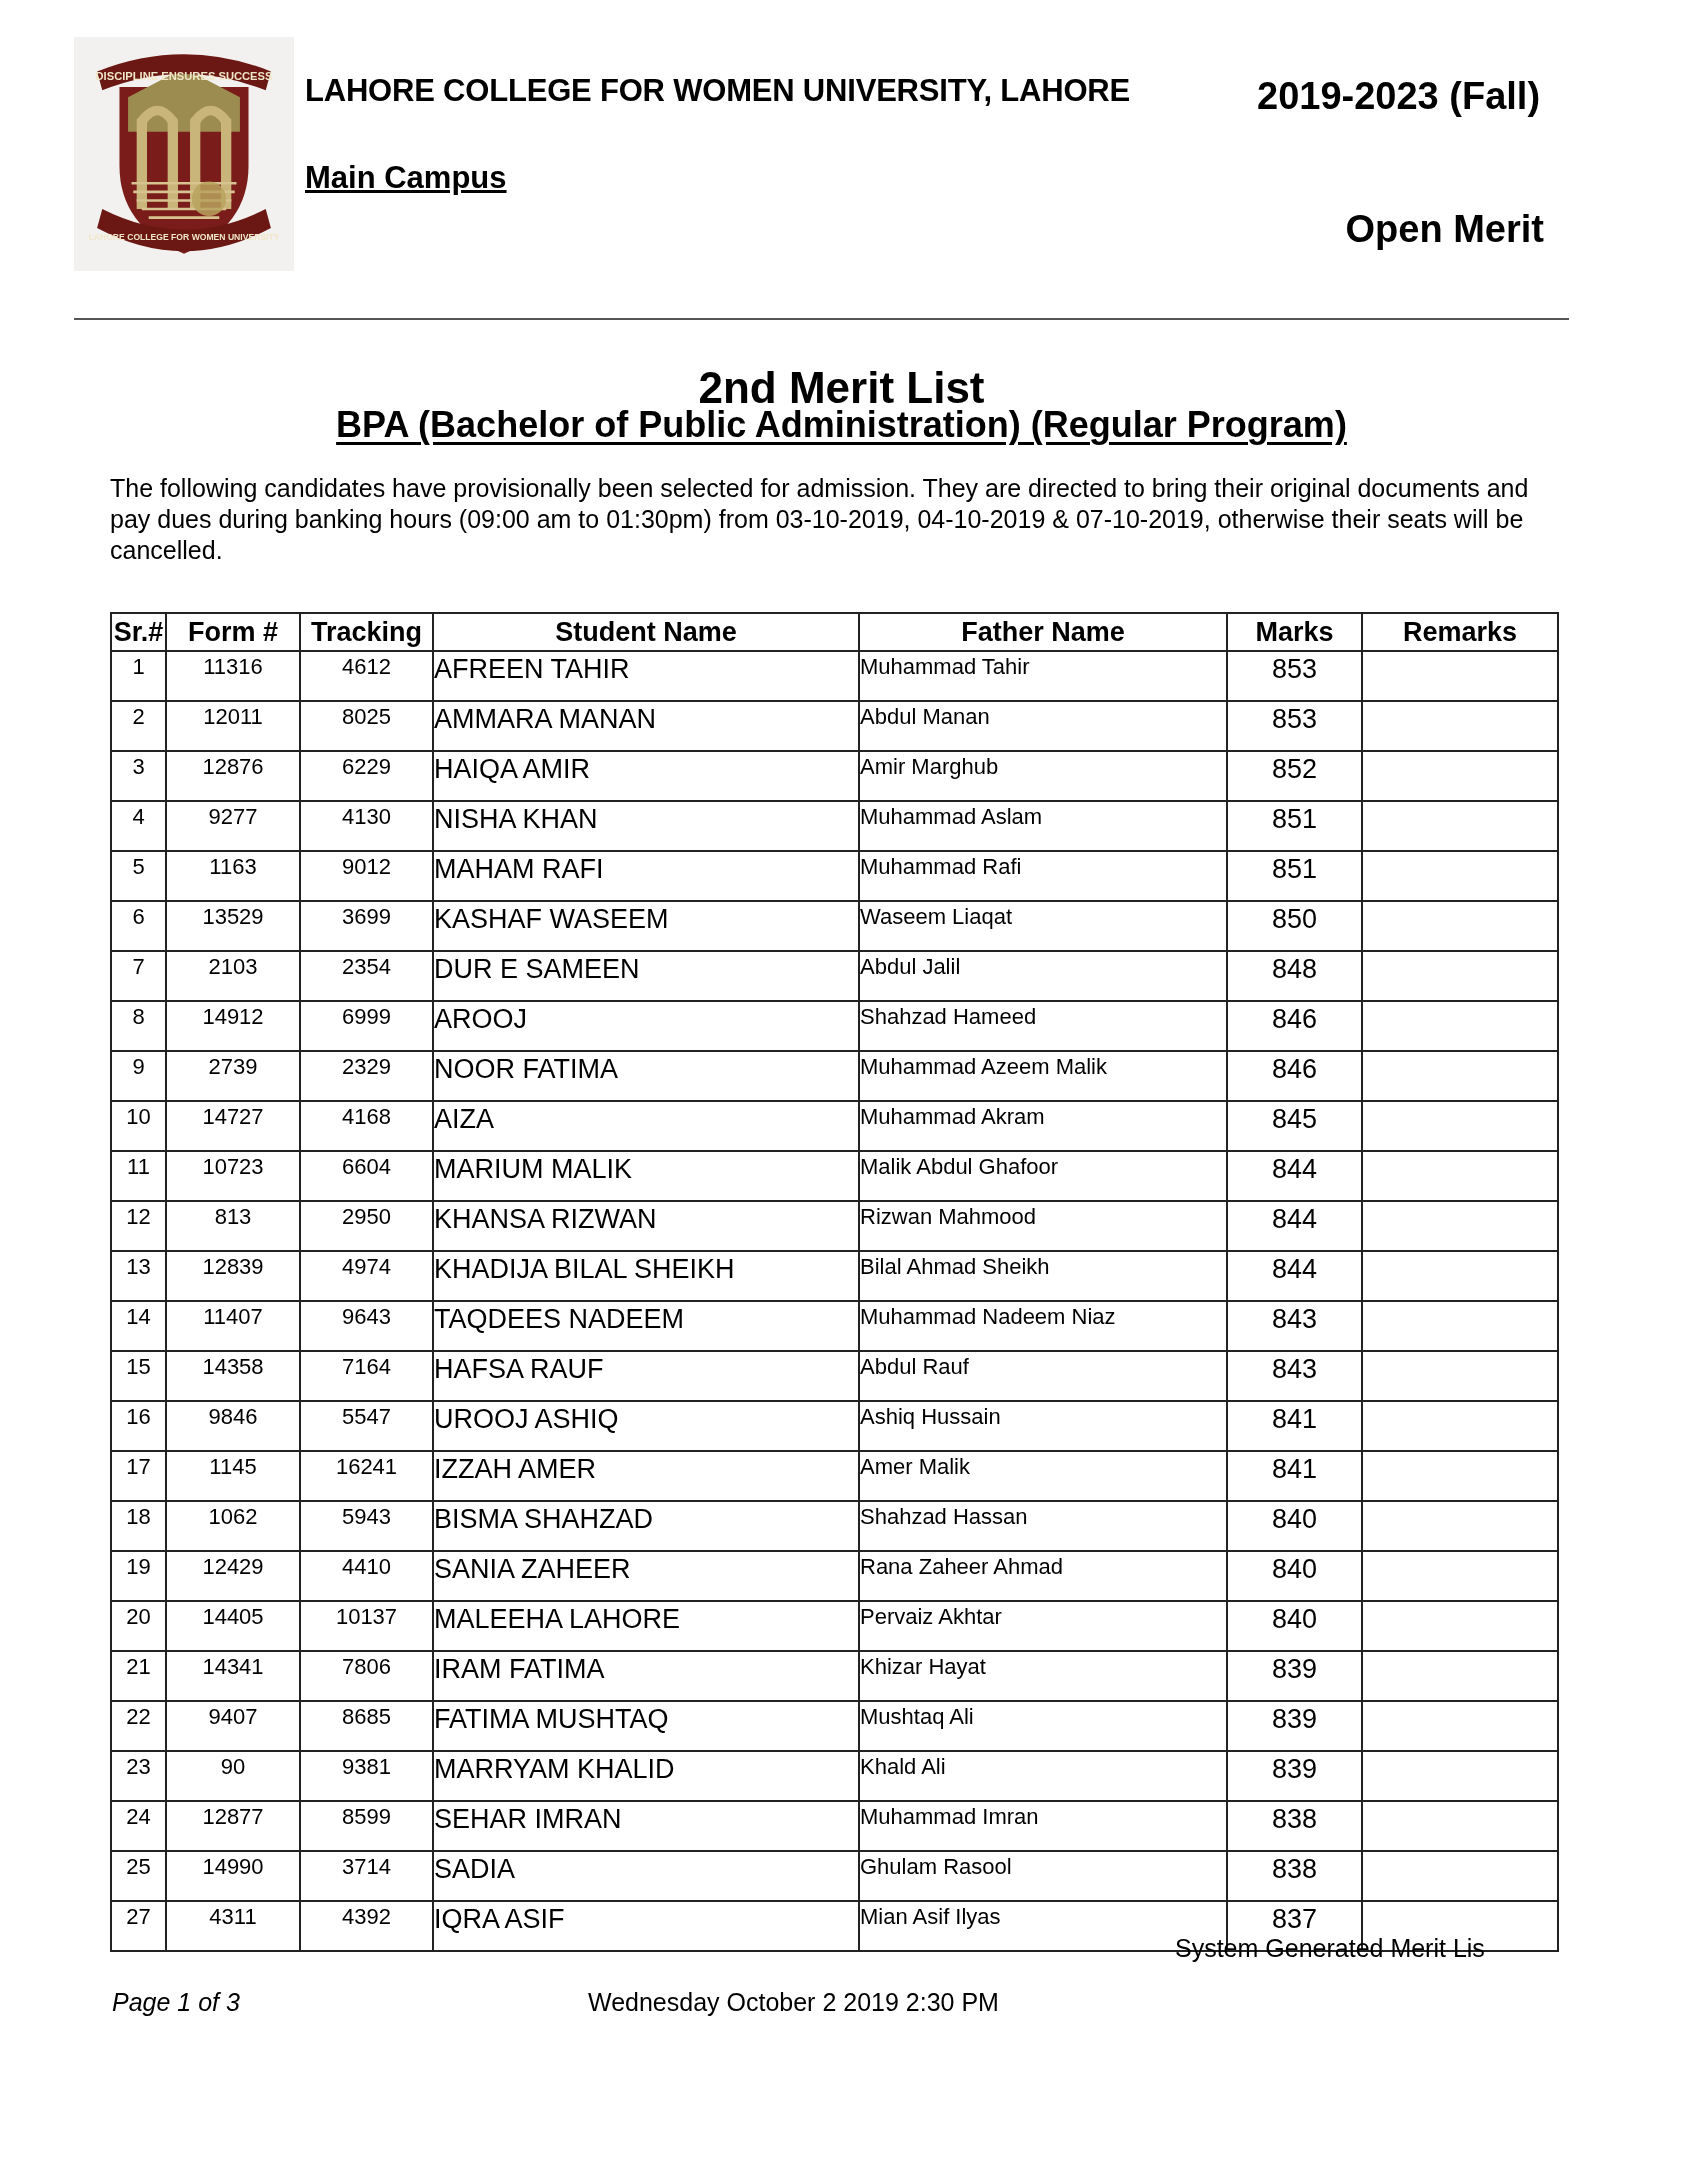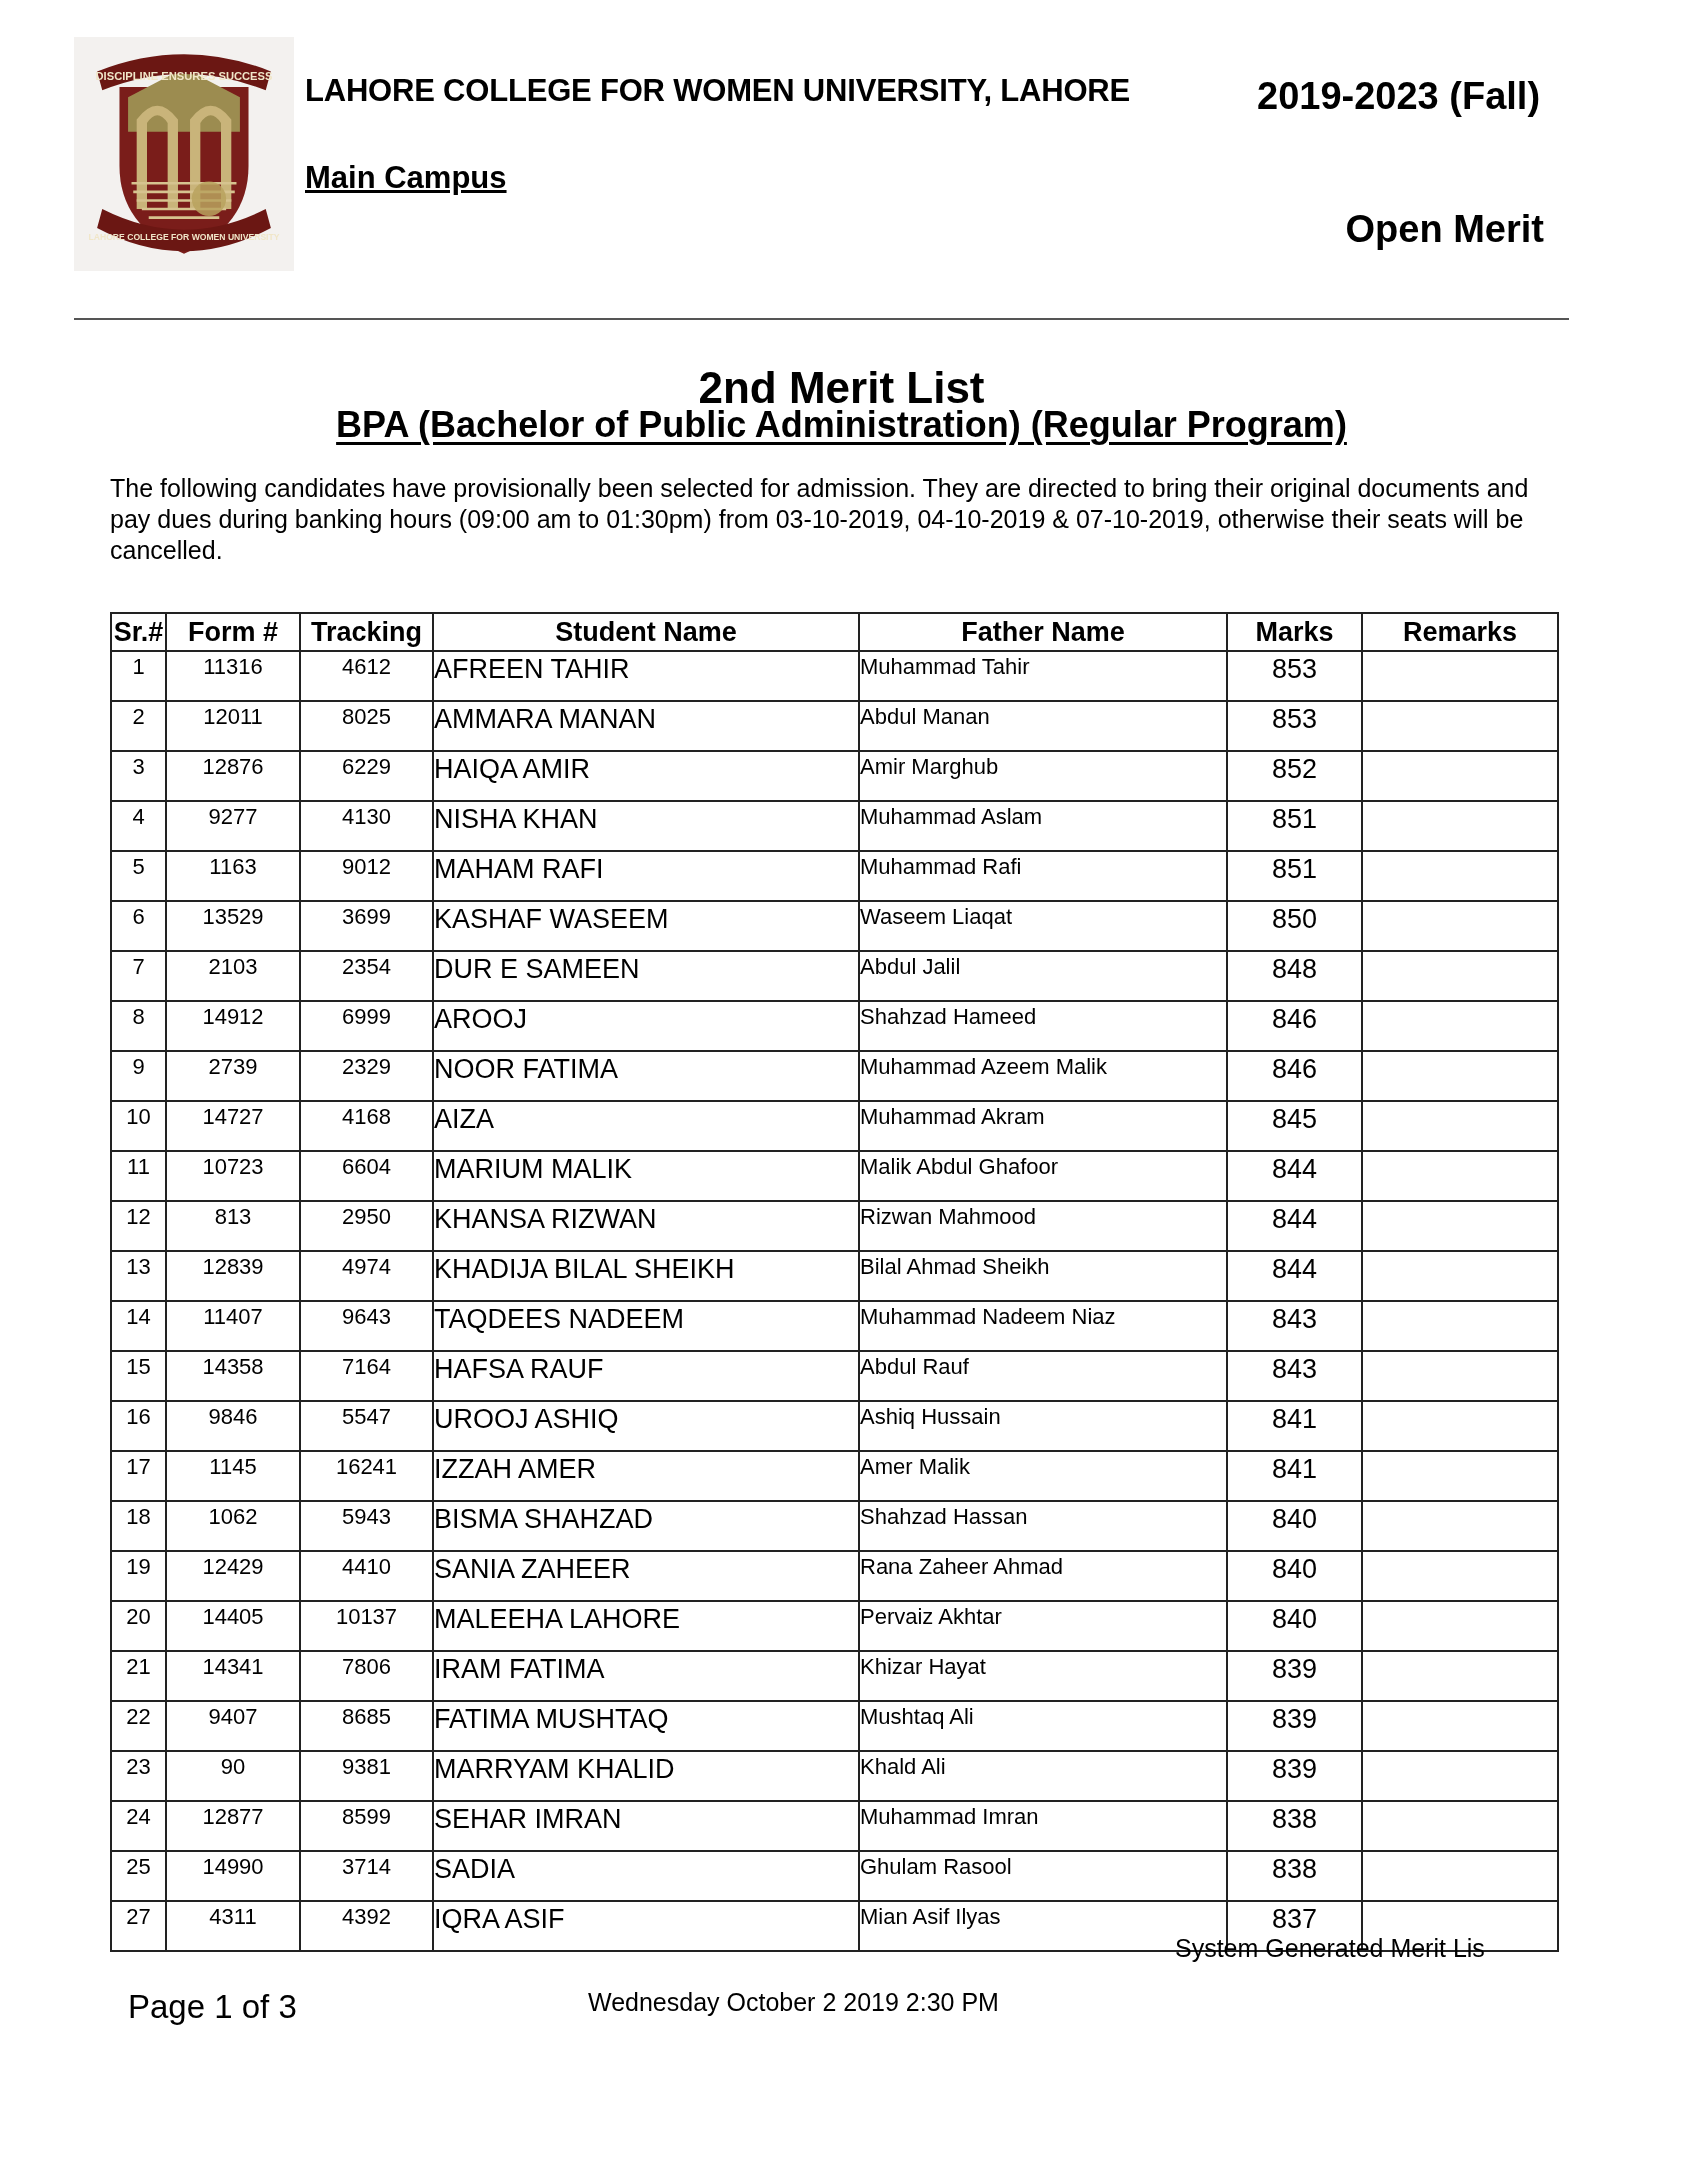--- a/index.html
+++ b/index.html
@@ -17,21 +17,21 @@
   .program { left: 0; width: 1683px; top: 404px; text-align: center; font-size: 36px; font-weight: bold; text-decoration: underline; text-decoration-thickness: 3px; text-underline-offset: 5px; }
   .notice { left: 110px; top: 473px; width: 1465px; font-size: 25px; line-height: 31px; }
   table.merit { position: absolute; left: 110px; top: 612px; width: 1446px; border-collapse: collapse; table-layout: fixed; }
   table.merit th, table.merit td { border: 2px solid #222; padding: 0; vertical-align: top; }
   table.merit th { height: 36px; font-size: 27px; font-weight: bold; text-align: center; vertical-align: middle; line-height: 34px; }
   table.merit td { height: 48px; }
   td.c { text-align: center; font-size: 22px; line-height: 30px; padding-top: 2px; }
   td.name { font-size: 27px; line-height: 34px; padding-left: 6px; }
   td.father { font-size: 22px; line-height: 30px; padding-left: 7px; padding-top: 2px; }
   td.marks { text-align: center; font-size: 27px; line-height: 34px; padding-top: 2px; }
-  .footer-page { left: 128px; top: 1988px; font-size: 33px; }
+  .footer-page { left: 112px; top: 1988px; font-size: 25px; font-style: italic; }
   .footer-date { left: 588px; top: 1988px; font-size: 25px; }
   .footer-sys { left: 1175px; top: 1934px; font-size: 25px; }
 </style>
 </head>
 <body>
 
 <div class="abs logo">
   <svg viewBox="0 0 222 272">
     <rect x="0" y="0" width="222" height="272" fill="#f3f1ef"></rect>
     <path d="M36 58 L186 58 L186 150 Q186 220 111 252 Q36 220 36 150 Z" fill="#7a1d1a"></path>

